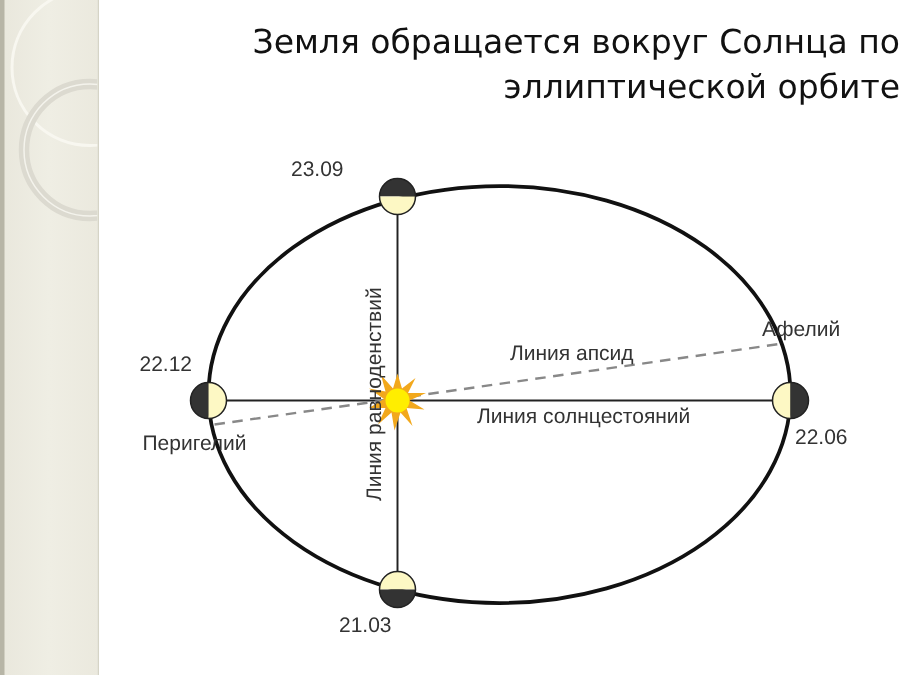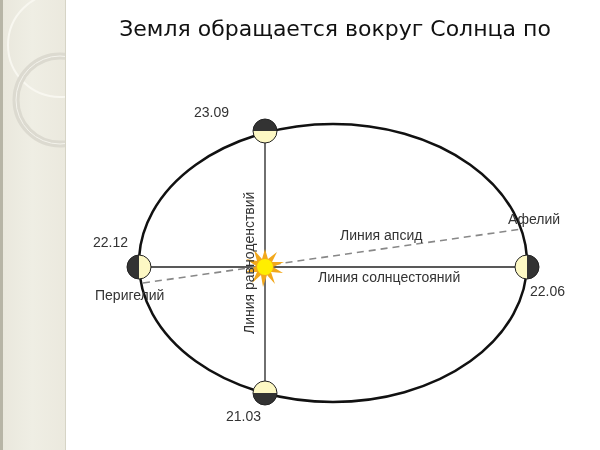--- a/index.html
+++ b/index.html
@@ -13,40 +13,41 @@
     background: linear-gradient(90deg, #e9e7dc 0%, #efeee4 50%, #ebe9de 100%);
     border-right: 1px solid #d6d4c6;
     overflow: hidden;
   }
   .side-stripe .edge {
     position: absolute; left: 0; top: 0; width: 3px; height: 450px; background: #b7b5a6;
   }
   .side-stripe svg { position: absolute; left: 0; top: 0; }
   .title {
     position: absolute; left: 70px; top: 14px; width: 530px;
-    text-align: center; font-size: 22px; line-height: 30px; color: #111;
+    text-align: right; font-size: 22px; line-height: 30px; color: #111;
     font-family: "DejaVu Sans", sans-serif;
   }
   .diagram { position: absolute; left: 0; top: 0; }
   .lbl { font-family: "Liberation Sans", sans-serif; font-size: 14px; fill: #333; }
 </style>
 </head>
 <body>
 
 <div class="side-stripe">
   <div class="edge"></div>
   <svg width="65" height="450">
     <circle cx="60" cy="45" r="52" fill="none" stroke="#f8f7f0" stroke-width="2"></circle>
     <circle cx="60" cy="100" r="44" fill="none" stroke="#dcdad0" stroke-width="7"></circle>
     <circle cx="60" cy="100" r="44" fill="none" stroke="#f4f3ec" stroke-width="1"></circle>
   </svg>
 </div>
 
 <div class="title">
   <div>Земля обращается вокруг Солнца по</div>
+  <div>эллиптической орбите</div>
 </div>
 
 <svg class="diagram" width="600" height="450">
 
   <ellipse cx="333" cy="263" rx="194" ry="139" fill="none" stroke="#111" stroke-width="2.5"></ellipse>
 
   <line x1="151" y1="267" x2="515" y2="267" stroke="#222" stroke-width="1.3"></line>
 
   <line x1="265" y1="143" x2="265" y2="381" stroke="#222" stroke-width="1.3"></line>
 

